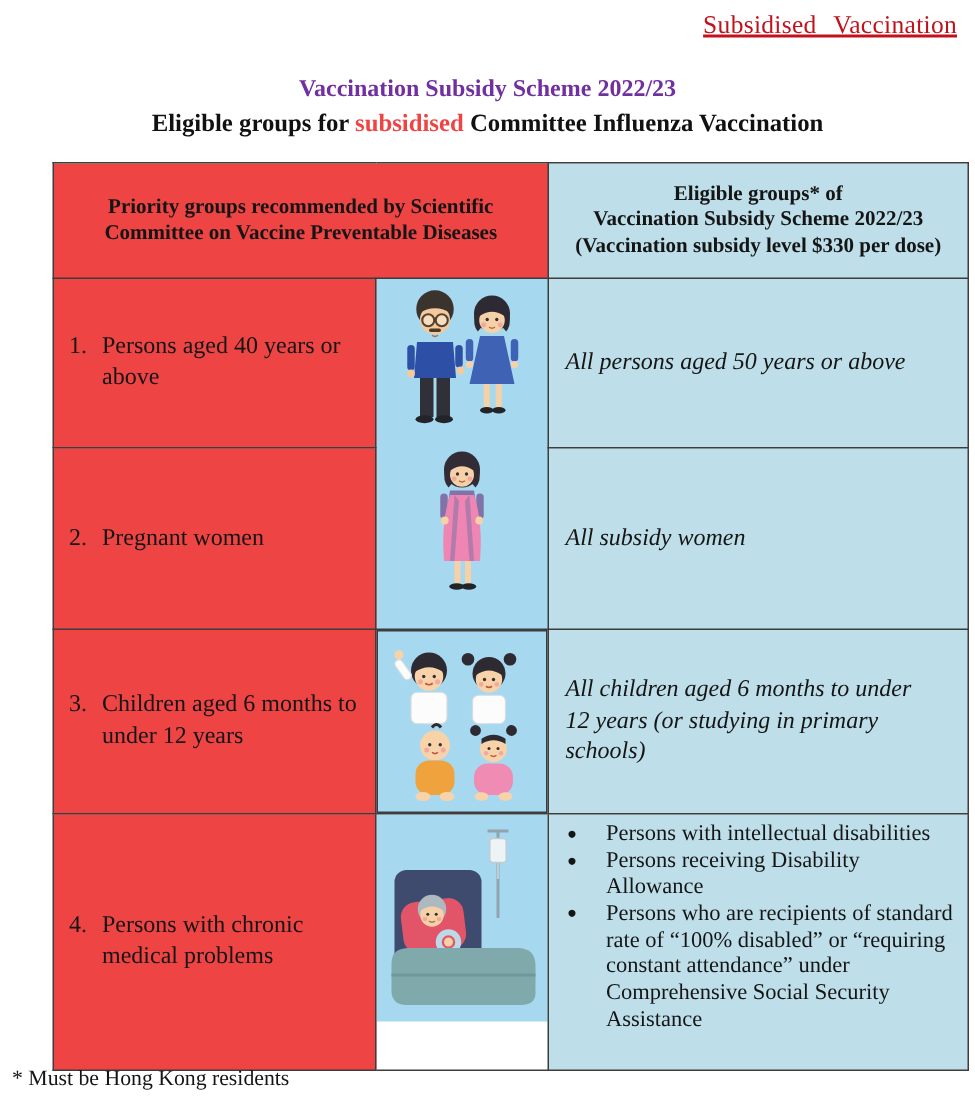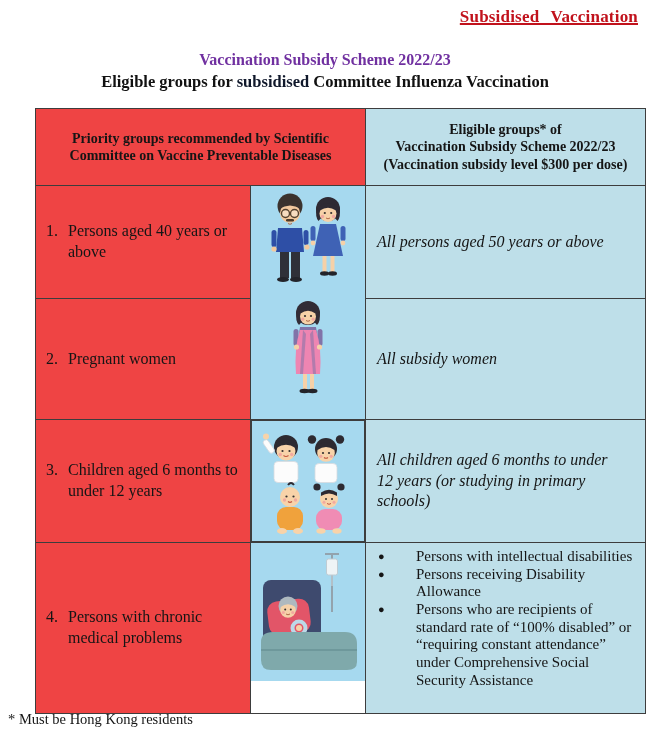--- a/index.html
+++ b/index.html
@@ -3,33 +3,33 @@
 <meta charset="utf-8">
 <style>
   html,body { margin:0; padding:0; }
   body {
     width:650px; height:734px; position:relative; background:#ffffff;
     font-family:"Liberation Serif","DejaVu Serif",serif; color:#151515;
     overflow:hidden;
   }
   .top-heading {
     position:absolute; top:7px; right:12px;
-    font-size:17px; font-weight:bold; color:#c1121c;
+    font-size:17px; font-weight:normal; color:#c1121c;
     text-decoration:underline; text-decoration-thickness:2px;
     word-spacing:7px; letter-spacing:0.2px;margin-left:37px;
   }
   .title {
     position:absolute; top:51px; left:0; width:100%; text-align:center;
     font-size:16px; font-weight:bold; color:#7030a0;
   }
   .subtitle {
     position:absolute; top:72px; left:0; width:100%; text-align:center;
     font-size:16.5px; font-weight:bold; color:#111111;
   }
-  .subtitle .hl { color:#0f172a; }
+  .subtitle .hl { color:#ef4444; }
 
   table.scheme {
     position:absolute; top:108px; left:35px;
     border-collapse:collapse; table-layout:fixed;
   }
   td { border:1.5px solid #3d3d3d; padding:0; }
   .pink  { background:#ef4444; }
   .blue  { background:#bedfe9; }
   .strip-bg { background:#a6d9ef; }
 
@@ -51,21 +51,21 @@
 
   .right-cell {
     vertical-align:middle; font-size:16px; line-height:1.3;
     padding:0 30px 0 11px;
     font-style:italic;
   }
 
   .bullets-cell { vertical-align:top; padding:5px 6px 0 10px; }
   .bullet-row { display:flex; font-size:15px; line-height:1.18; }
   .bullet-glyph { flex:none; width:26px; font-size:11px; padding-top:2px; padding-left:2px; }
-  .bullet-text { flex:1;margin-left:12px; }
+  .bullet-text { flex:1; }
 
   .strip { display:flex; flex-direction:column; width:100%; height:100%; }
   .imgbox { display:flex; align-items:center; justify-content:center; }
   .imgbox-1 { height:108px; }
   .imgbox-2 { height:120px; }
   .mid-cell { vertical-align:top; }
   .row4-strip { background:#ffffff; vertical-align:top; }
   .row4-bluepart {
     height:138px; background:#a6d9ef;
     display:flex; align-items:center; justify-content:center;
@@ -92,21 +92,21 @@
   </colgroup>
 
   <tbody>
       <tr class="tr-hdr">
     <td colspan="2" class="pink hdr">
       <div>Priority groups recommended by Scientific Committee on Vaccine Preventable Diseases</div>
     </td>
     <td class="blue hdr">
       <div class="hdr-line">Eligible groups* of</div>
       <div class="hdr-line">Vaccination Subsidy Scheme 2022/23</div>
-      <div class="hdr-line">(Vaccination subsidy level $300 per dose)</div>
+      <div class="hdr-line">(Vaccination subsidy level $330 per dose)</div>
     </td>
   </tr>
 
   <tr class="tr-1">
     <td class="pink left-cell">
       <div class="numrow">
         <span class="num">1.</span>
         <span>Persons aged 40 years or above</span>
       </div>
     </td>

